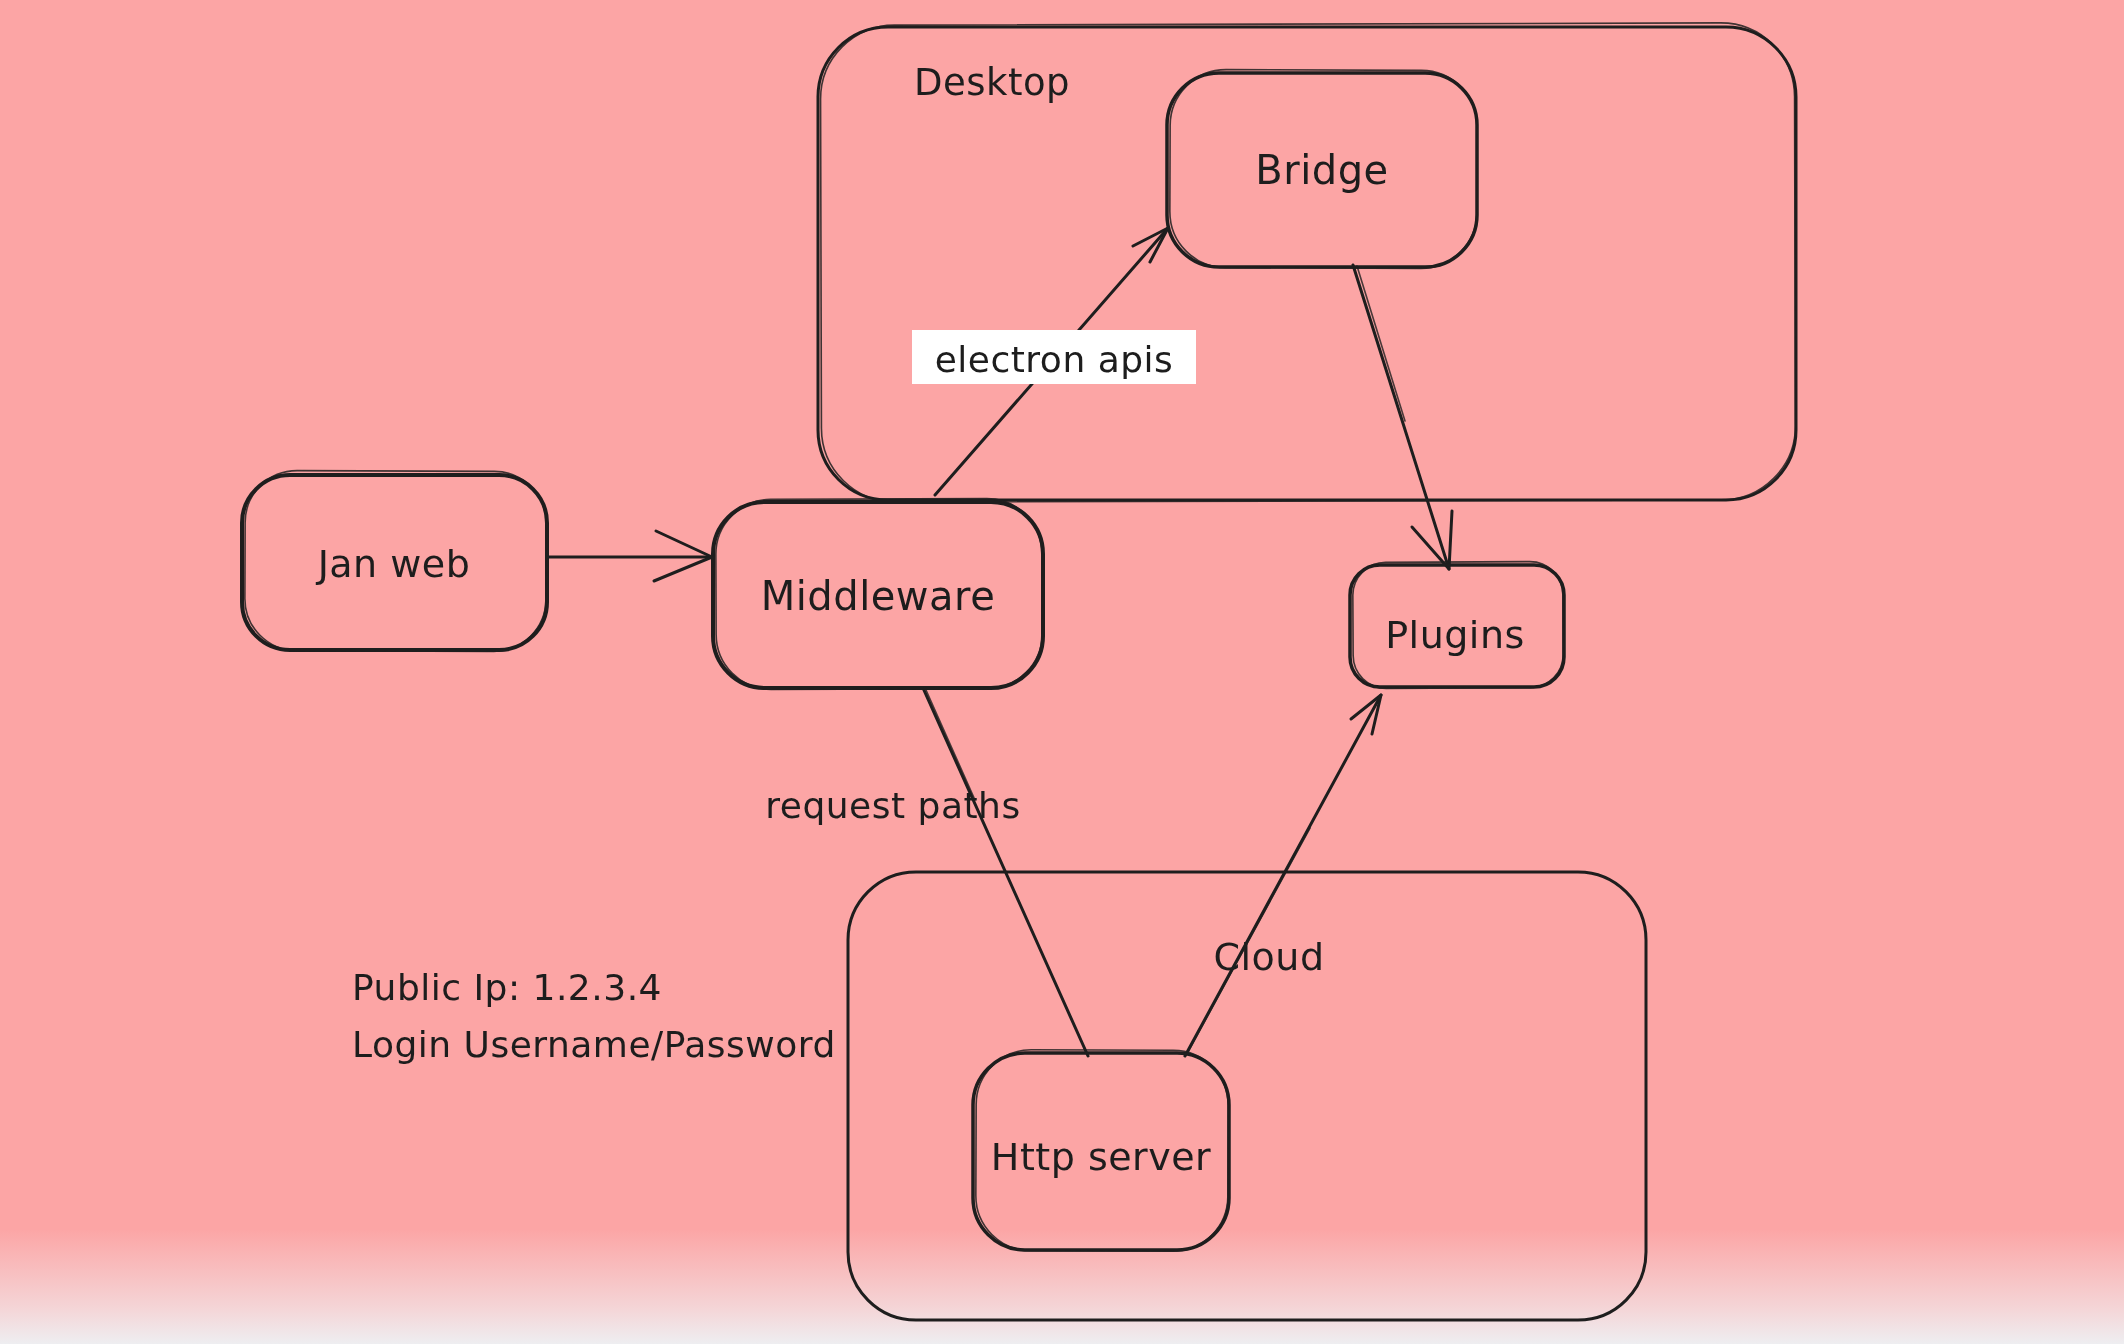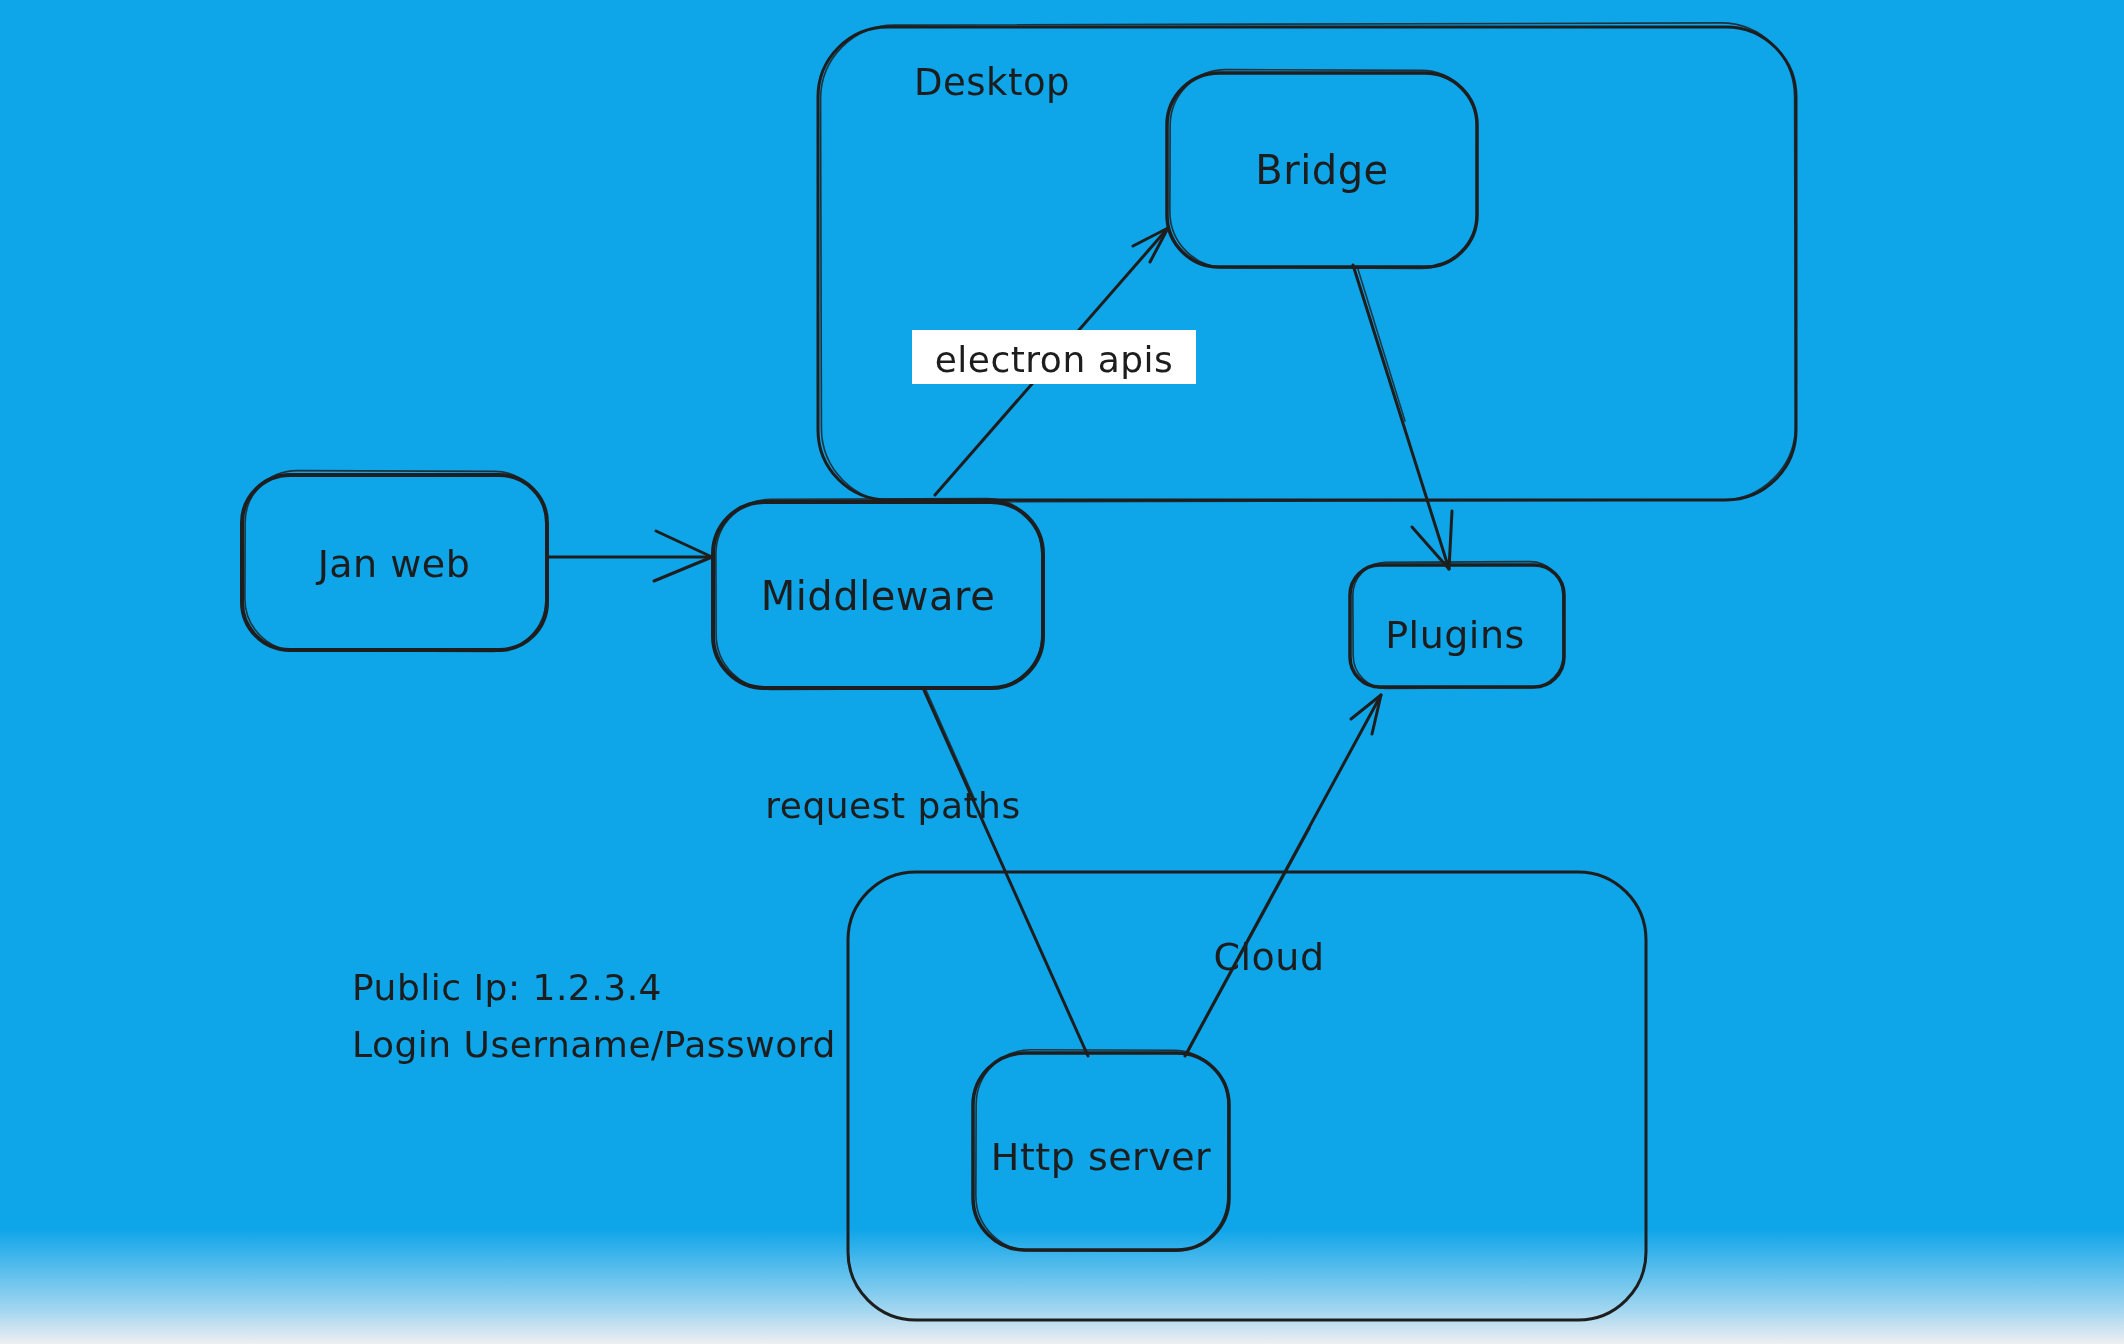--- a/index.html
+++ b/index.html
@@ -8,21 +8,21 @@
     background: #ffffff;
     width: 2124px;
     height: 1344px;
     overflow: hidden;
     font-family: "DejaVu Sans", "Liberation Sans", sans-serif;
   }
   .stage {
     position: relative;
     width: 2124px;
     height: 1344px;
-    background: #0ea5e9;
+    background: #fca5a5;
     text-decoration: underline;
   }
   .bottom-fade {
     position: absolute;
     left: 0; right: 0; bottom: 0;
     height: 115px;
     background: linear-gradient(180deg, rgba(240,240,243,0) 0%, rgba(240,240,243,0.65) 70%, #eeeef1 100%);
     pointer-events: none;
   }
   svg { position: absolute; left: 0; top: 0; }

